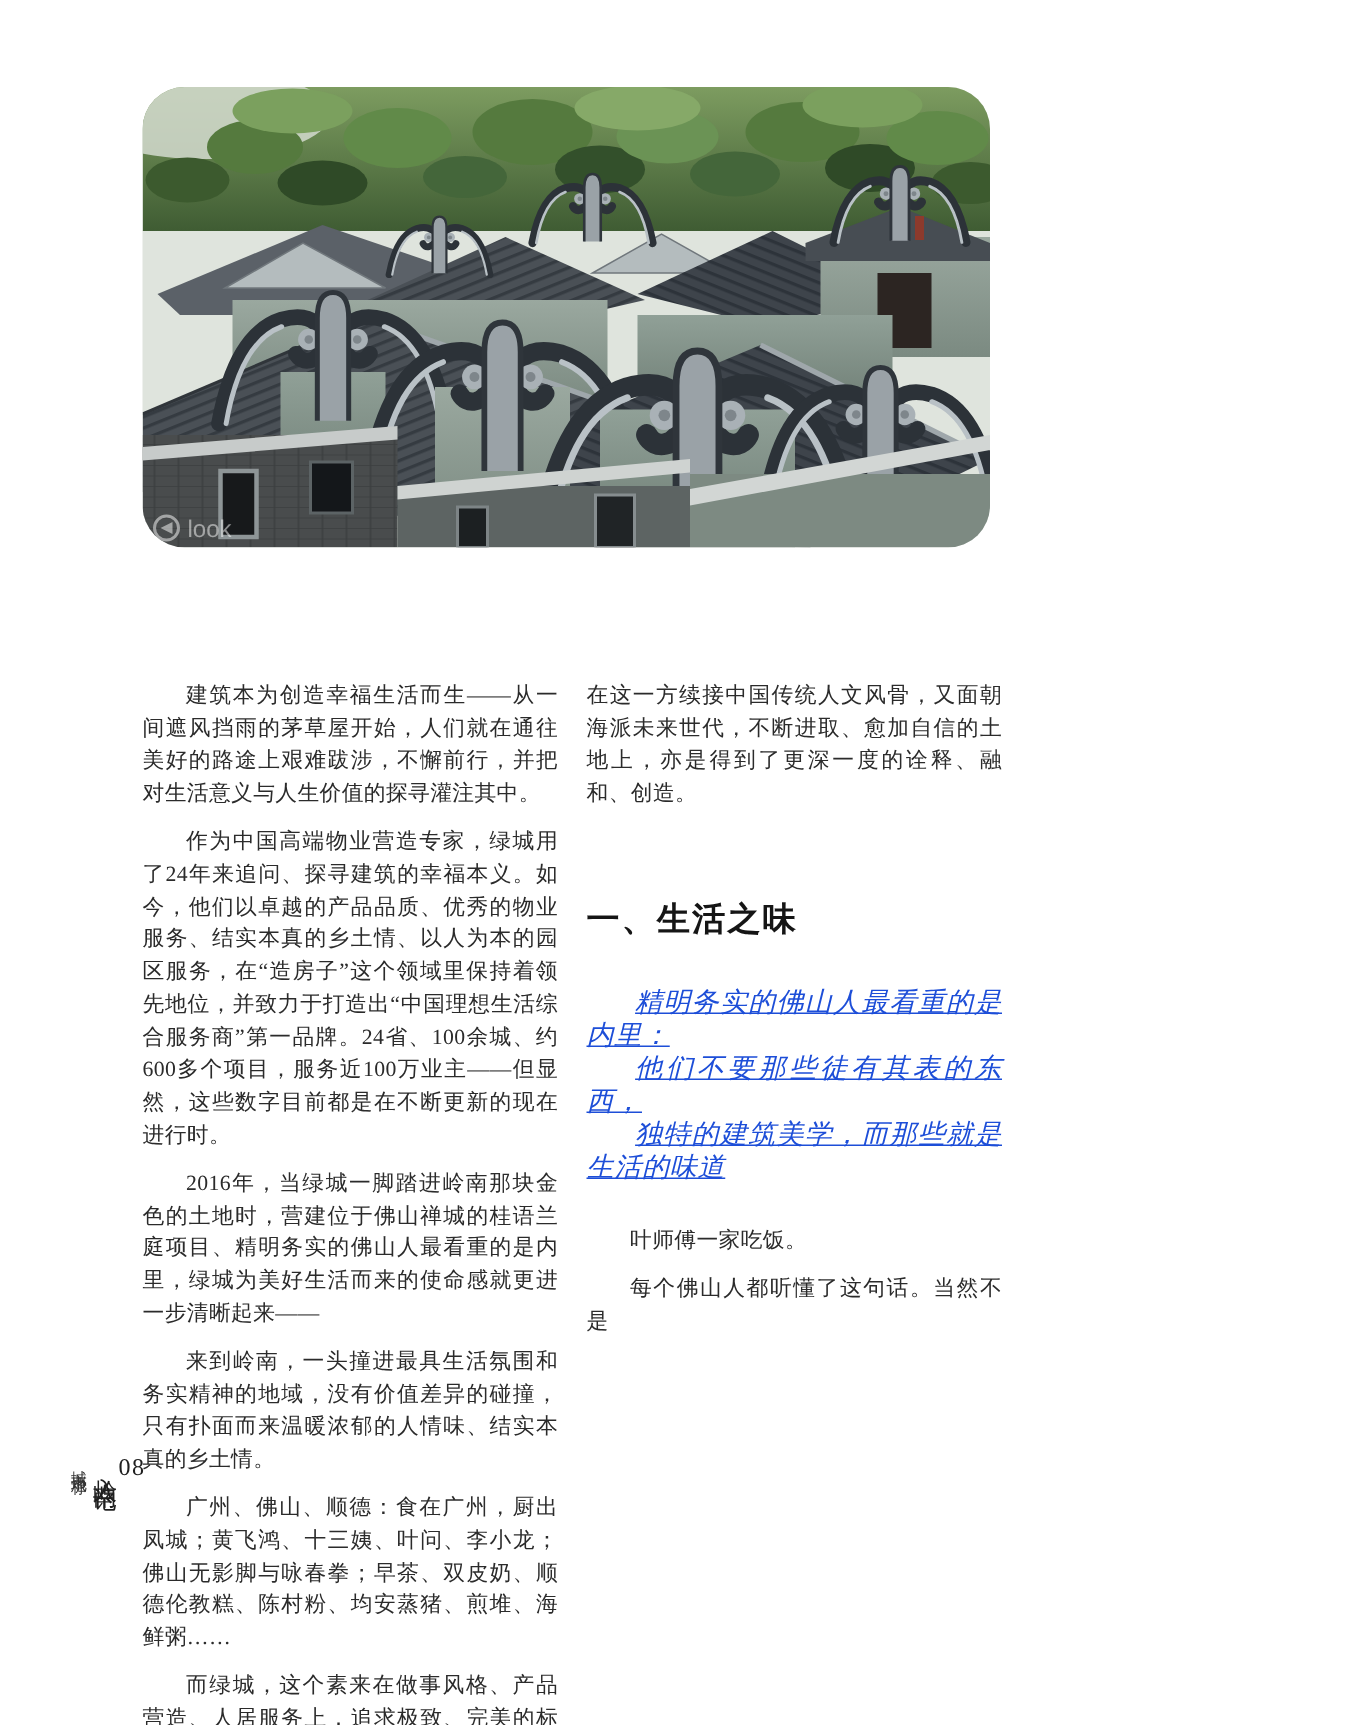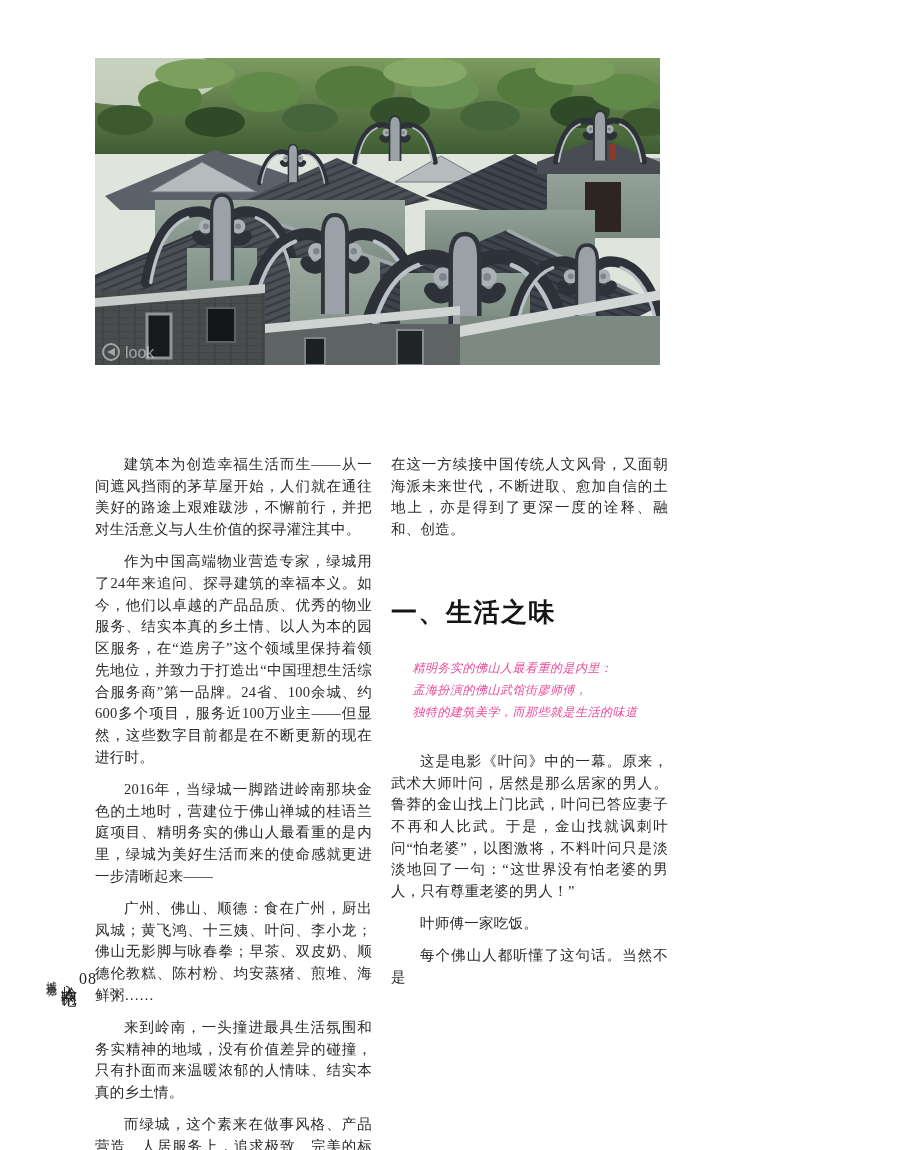--- a/index.html
+++ b/index.html
@@ -7,45 +7,46 @@
     width:899px;height:1150px;position:relative;
     background:#ffffff;
     font-family:"Liberation Serif","DejaVu Serif",serif;
     color:#2b2b2b;
     overflow:hidden;
   }
 
   
   .photo{
     position:absolute;left:95px;top:58px;width:565px;height:307px;
-    overflow:hidden;background:#dfe4dd;
+    overflow:hidden;background:#dfe4dd;border-radius:28px;
   }
   .photo svg{display:block;}
 
   
   .col{
     position:absolute;top:454px;width:277px;
     font-size:14.5px;line-height:21.7px;letter-spacing:.25px;
     text-align:justify;text-justify:inter-ideograph;
   }
   .col-left{left:95px;}
   .col-right{left:391px;}
   .col p{margin:0 0 10.5px 0;text-indent:2em;}
   .col p.no-indent{text-indent:0;}
 
   .section-heading{
     margin:60px 0 0 0;
-    font-size:26px;font-weight:bold;color:#151515;
+    font-size:22px;font-weight:bold;color:#151515;
     letter-spacing:1.5px;text-indent:0;line-height:24px;
   }
   .quote{
     margin:32px 0 28px 0;
     font-style:italic;
-    font-size:12px;line-height:22px;color:#ec4899;
+    font-size:18px;line-height:22px;color:#1d4ed8;
     letter-spacing:.5px;
+    text-decoration:underline;
   }
   .quote .q-line{text-indent:1.8em;}
 
   
   .sidebar{
     position:absolute;left:44px;top:960px;width:38px;
     display:flex;flex-direction:row;align-items:center;
   }
   .v-text{
     writing-mode:vertical-rl;text-orientation:upright;
@@ -170,37 +171,36 @@
       <path d="M12,294 L20,290 L20,298 Z" fill="#ffffff"></path>
     </g>
     <text x="30" y="300" font-size="16" fill="#ffffff" opacity="0.5" font-family="Liberation Sans, sans-serif">look</text>
   </svg>
 </div>
 
 <div class="col col-left">
   <p>建筑本为创造幸福生活而生——从一间遮风挡雨的茅草屋开始，人们就在通往美好的路途上艰难跋涉，不懈前行，并把对生活意义与人生价值的探寻灌注其中。</p>
   <p>作为中国高端物业营造专家，绿城用了24年来追问、探寻建筑的幸福本义。如今，他们以卓越的产品品质、优秀的物业服务、结实本真的乡土情、以人为本的园区服务，在“造房子”这个领域里保持着领先地位，并致力于打造出“中国理想生活综合服务商”第一品牌。24省、100余城、约600多个项目，服务近100万业主——但显然，这些数字目前都是在不断更新的现在进行时。</p>
   <p>2016年，当绿城一脚踏进岭南那块金色的土地时，营建位于佛山禅城的桂语兰庭项目、精明务实的佛山人最看重的是内里，绿城为美好生活而来的使命感就更进一步清晰起来——</p>
+  <p>来到岭南，一头撞进最具生活氛围和务实精神的地域，没有价值差异的碰撞，只有扑面而来温暖浓郁的人情味、结实本真的乡土情。</p>
   <p>广州、佛山、顺德：食在广州，厨出凤城；黄飞鸿、十三姨、叶问、李小龙；佛山无影脚与咏春拳；早茶、双皮奶、顺德伦教糕、陈村粉、均安蒸猪、煎堆、海鲜粥……</p>
-  <p>来到岭南，一头撞进最具生活氛围和务实精神的地域，没有价值差异的碰撞，只有扑面而来温暖浓郁的人情味、结实本真的乡土情。</p>
   <p>而绿城，这个素来在做事风格、产品营造、人居服务上，追求极致、完美的标准，在岭南，</p>
 </div>
 
 <div class="col col-right">
   <p class="no-indent">在这一方续接中国传统人文风骨，又面朝海派未来世代，不断进取、愈加自信的土地上，亦是得到了更深一度的诠释、融和、创造。</p>
 
   <h2 class="section-heading">一、生活之味</h2>
 
   <div class="quote">
     <div class="q-line">精明务实的佛山人最看重的是内里：</div>
-    <div class="q-line">孟海扮演的佛山武馆街廖师傅，</div>
+    <div class="q-line">他们不要那些徒有其表的东西，</div>
     <div class="q-line">独特的建筑美学，而那些就是生活的味道</div>
   </div>
 
-  <p>这是电影《叶问》中的一幕。原来，武术大师叶问，居然是那么居家的男人。鲁莽的金山找上门比武，叶问已答应妻子不再和人比武。于是，金山找就讽刺叶问“怕老婆”，以图激将，不料叶问只是淡淡地回了一句：“这世界没有怕老婆的男人，只有尊重老婆的男人！”</p>
   <p>叶师傅一家吃饭。</p>
   <p>每个佛山人都听懂了这句话。当然不是</p>
 </div>
 
 <div class="sidebar">
   <span class="v-text sb-section">城市地标</span>
   <svg class="sb-slash" width="16" height="24" viewBox="0 0 16 24">
     <line x1="13" y1="1.5" x2="3" y2="22.5" stroke="#444" stroke-width="1.3"></line>
   </svg>
   <span class="v-text sb-title">入岭南记</span>

